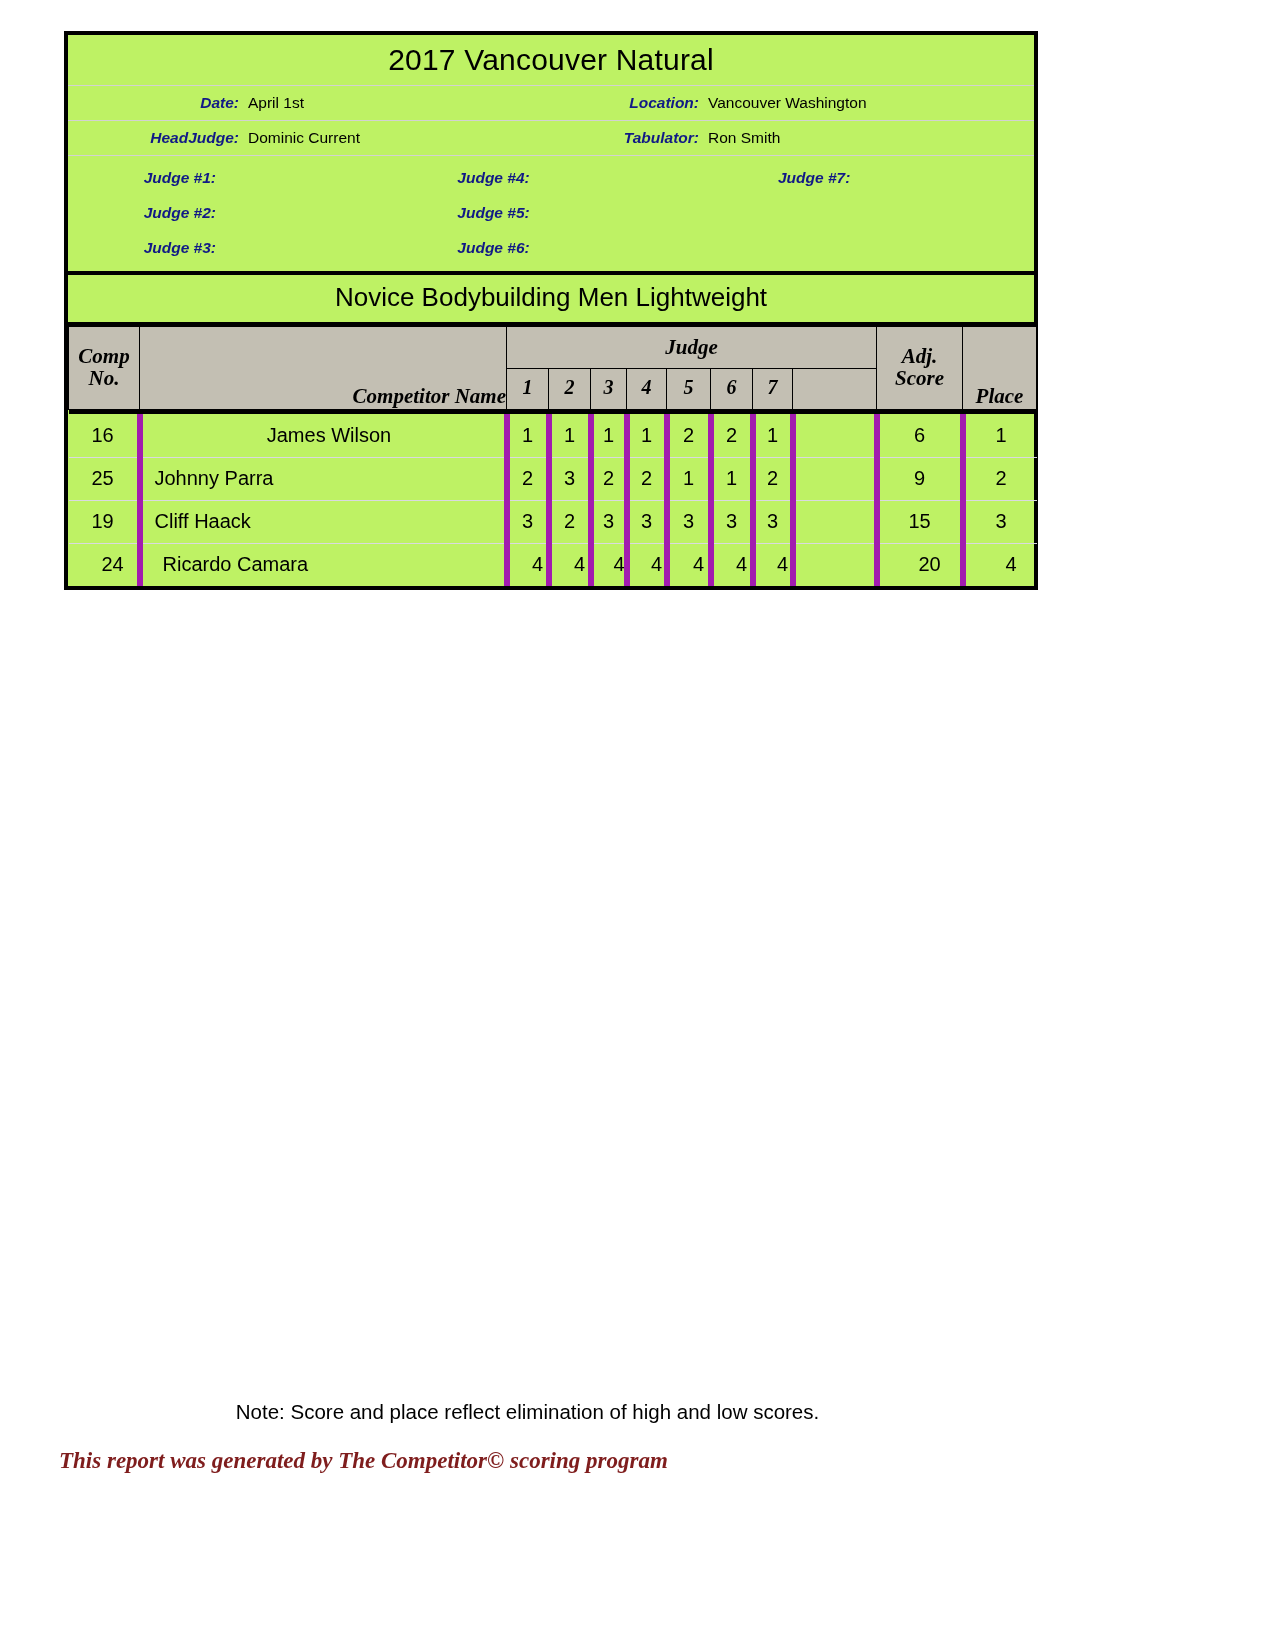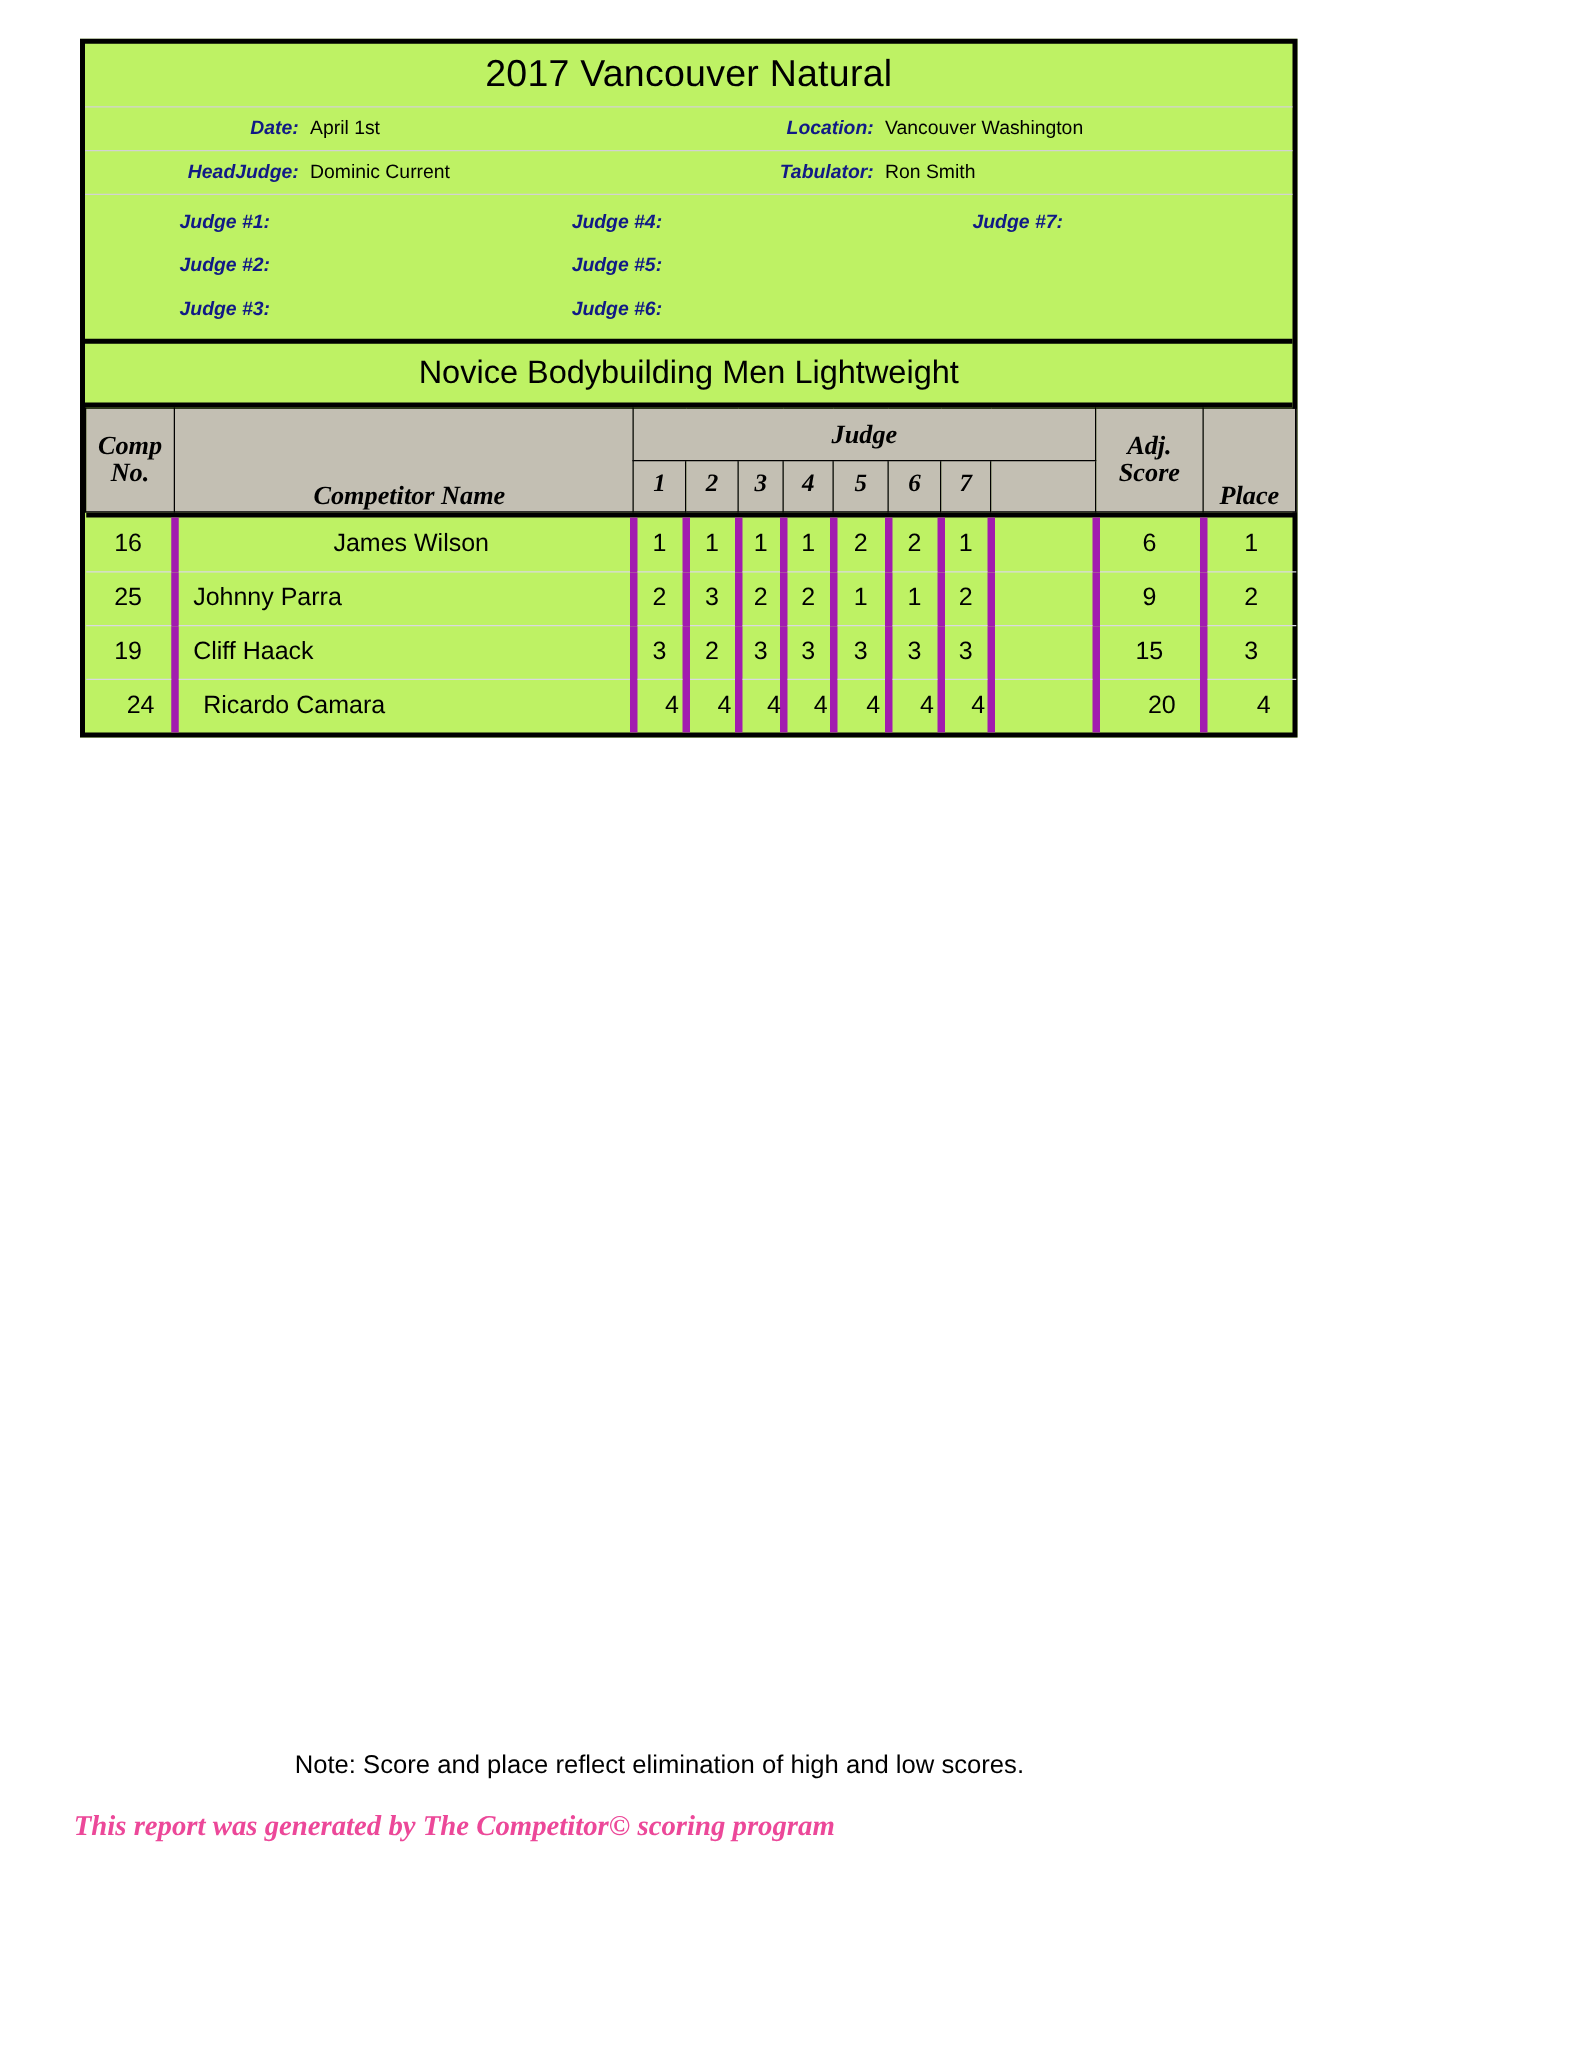--- a/index.html
+++ b/index.html
@@ -149,21 +149,21 @@
     padding-bottom: 0;
     font-size: 21px;
   }
   .hd.judge-num {
     height: 40px;
     font-size: 20px;
     vertical-align: middle;
     padding-bottom: 2px;
   }
   .hd.name-col {
-    text-align: center;
+    text-align: right;
     padding-left: 9px;
   }
   .hd.two-line {
     line-height: 1.02;
     vertical-align: middle;
     padding-bottom: 1px;
   }
 
   
   tr.header-bottom-rule td {
@@ -206,21 +206,21 @@
     font-family: "Liberation Sans", sans-serif;
   }
   .credit {
     position: absolute;
     left: 59px;
     top: 1448px;
     font-family: "Liberation Serif", serif;
     font-weight: bold;
     font-style: italic;
     font-size: 23px;
-    color: #ec4899;
+    color: #7f1d1d;
   }
 </style>
 </head>
 <body>
 
 <div class="report">
 
   <div class="event-title">2017 Vancouver Natural</div>
 
   <div class="info-row">

